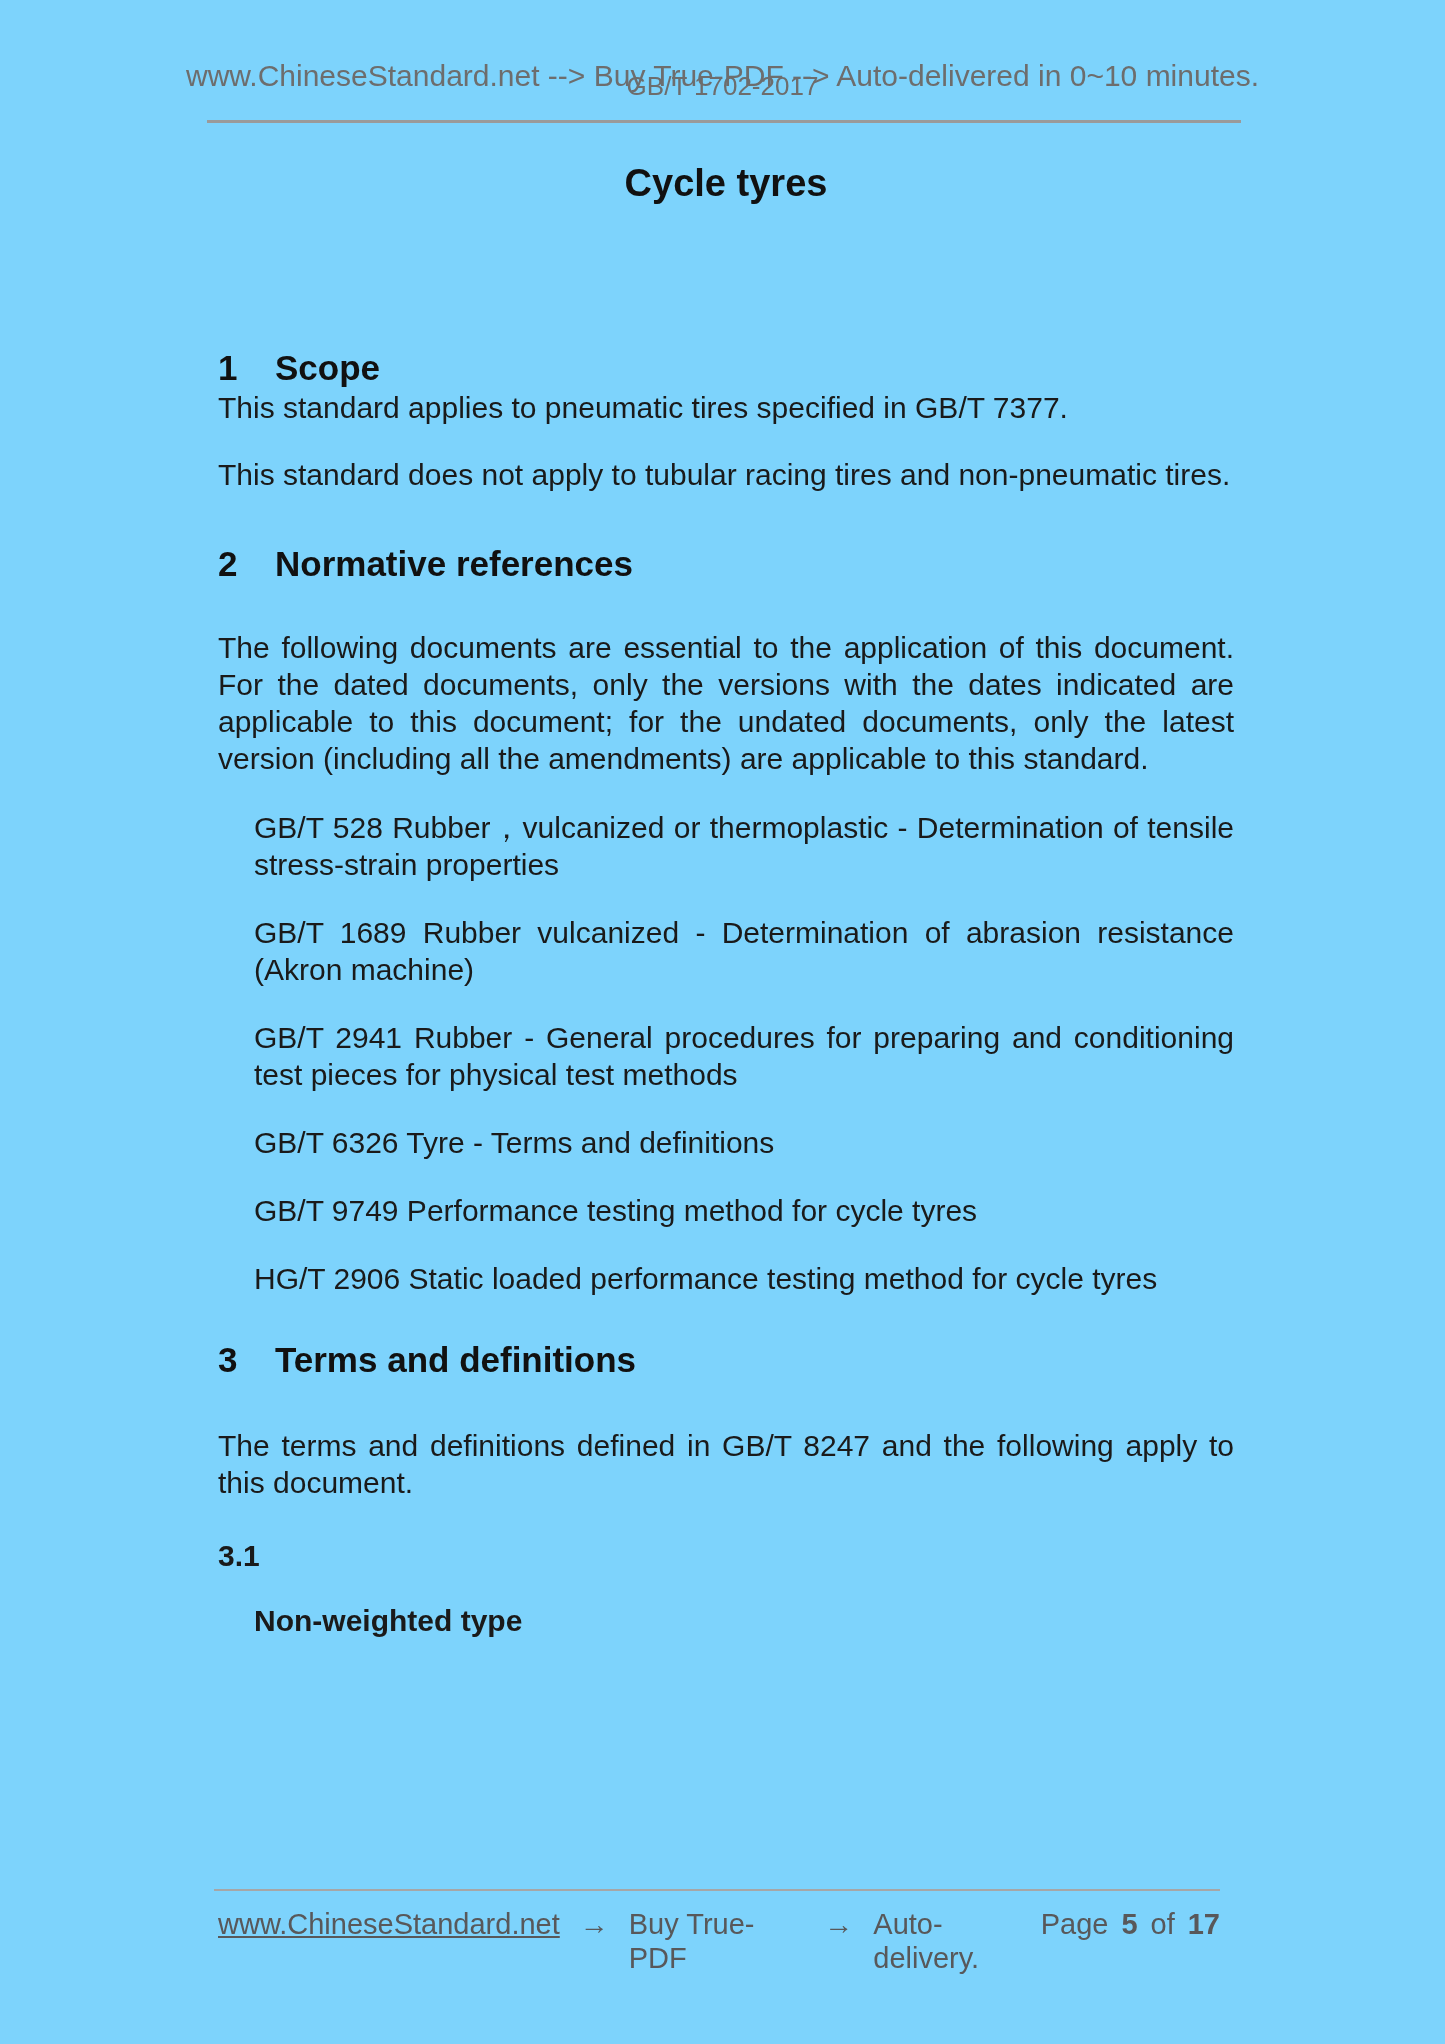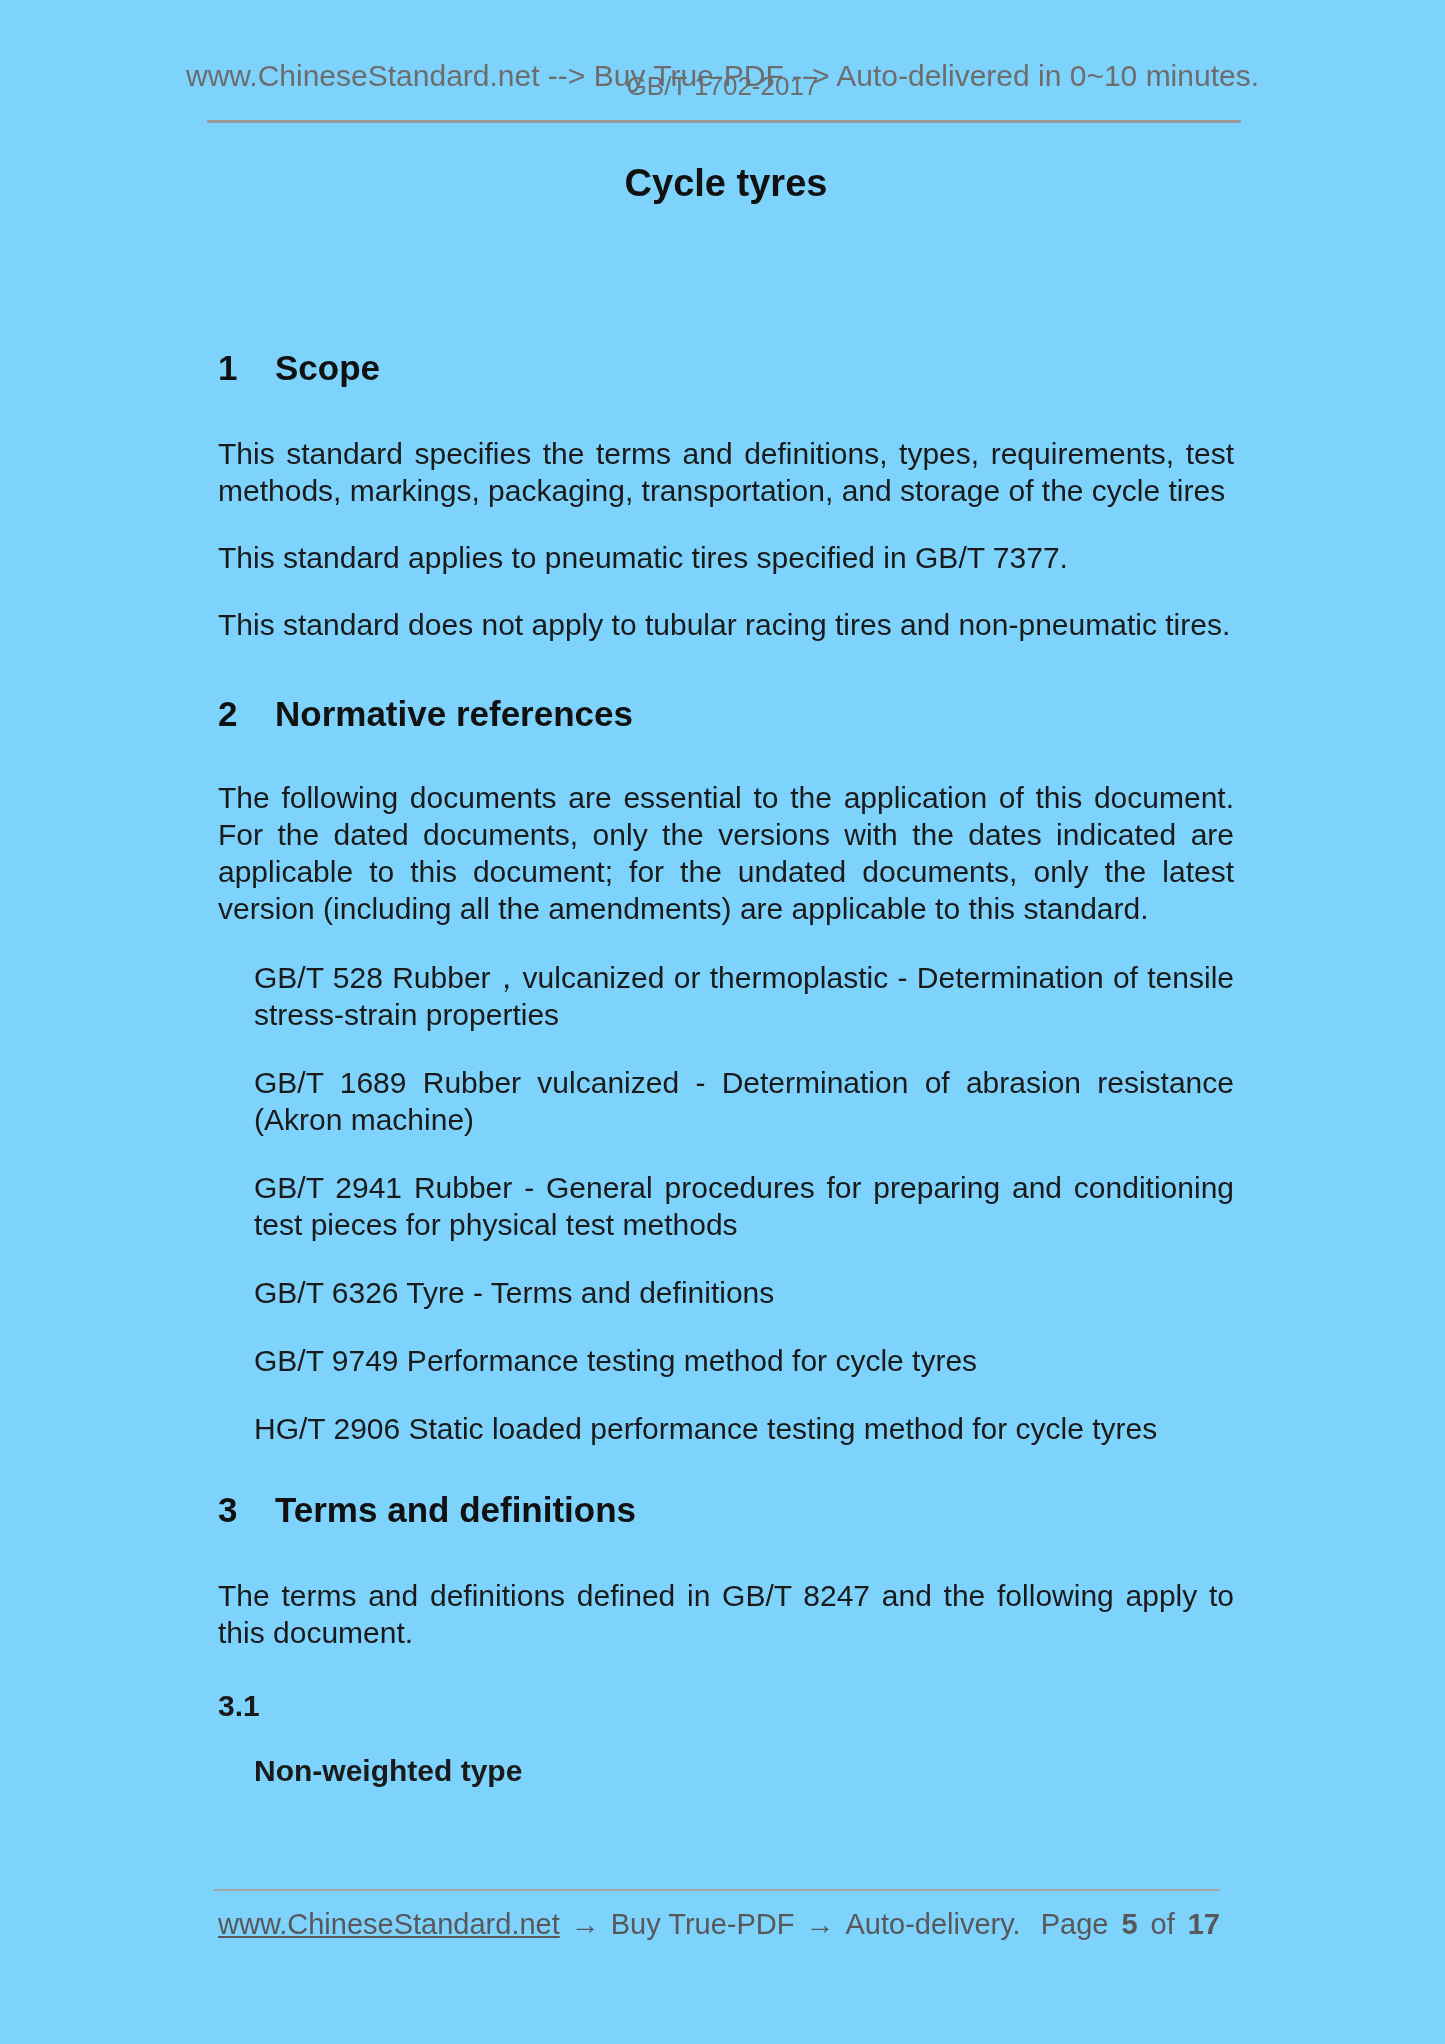--- a/index.html
+++ b/index.html
@@ -113,42 +113,41 @@
     justify-content: space-between;
     align-items: baseline;
     font-size: 29px;
     line-height: 34px;
     color: #58585a;
   }
   .footer-left, .footer-right {
     display: flex;
     align-items: baseline;
   }
-  .footer-left  { gap: 11px; }
+  .footer-left  { gap: 20px; }
   .footer-right { gap: 13px; }
   .footer-link { text-decoration: underline; color: #58585a; cursor: pointer; }
   .pg-bold { font-weight: bold; }
 </style>
 </head>
 <body>
 
 <div class="page">
 
   <div class="header-marketing">www.ChineseStandard.net --&gt; Buy True-PDF --&gt; Auto-delivered in 0~10 minutes.</div>
   <div class="header-code">GB/T 1702-2017</div>
   <div class="header-rule"></div>
 
   <div class="content">
 
     <div class="doc-title">Cycle tyres</div>
 
     <div class="sec-heading h-scope">
       <span class="h-num">1</span><span>Scope</span>
     </div>
-    <p class="para first-after-heading">This standard specifies the terms and definitions, types, requirements, test methods, markings, packaging, transportation, and storage of the cycle tires</p>
     <p class="para">This standard applies to pneumatic tires specified in GB/T 7377.</p>
     <p class="para">This standard does not apply to tubular racing tires and non-pneumatic tires.</p>
 
     <div class="sec-heading h-norm">
       <span class="h-num">2</span><span>Normative references</span>
     </div>
     <p class="para after-heading-norm">The following documents are essential to the application of this document. For the dated documents, only the versions with the dates indicated are applicable to this document; for the undated documents, only the latest version (including all the amendments) are applicable to this standard.</p>
     <p class="ref-item first">GB/T 528 Rubber，vulcanized or thermoplastic - Determination of tensile stress-strain properties</p>
     <p class="ref-item">GB/T 1689 Rubber vulcanized - Determination of abrasion resistance (Akron machine)</p>
     <p class="ref-item">GB/T 2941 Rubber - General procedures for preparing and conditioning test pieces for physical test methods</p>

